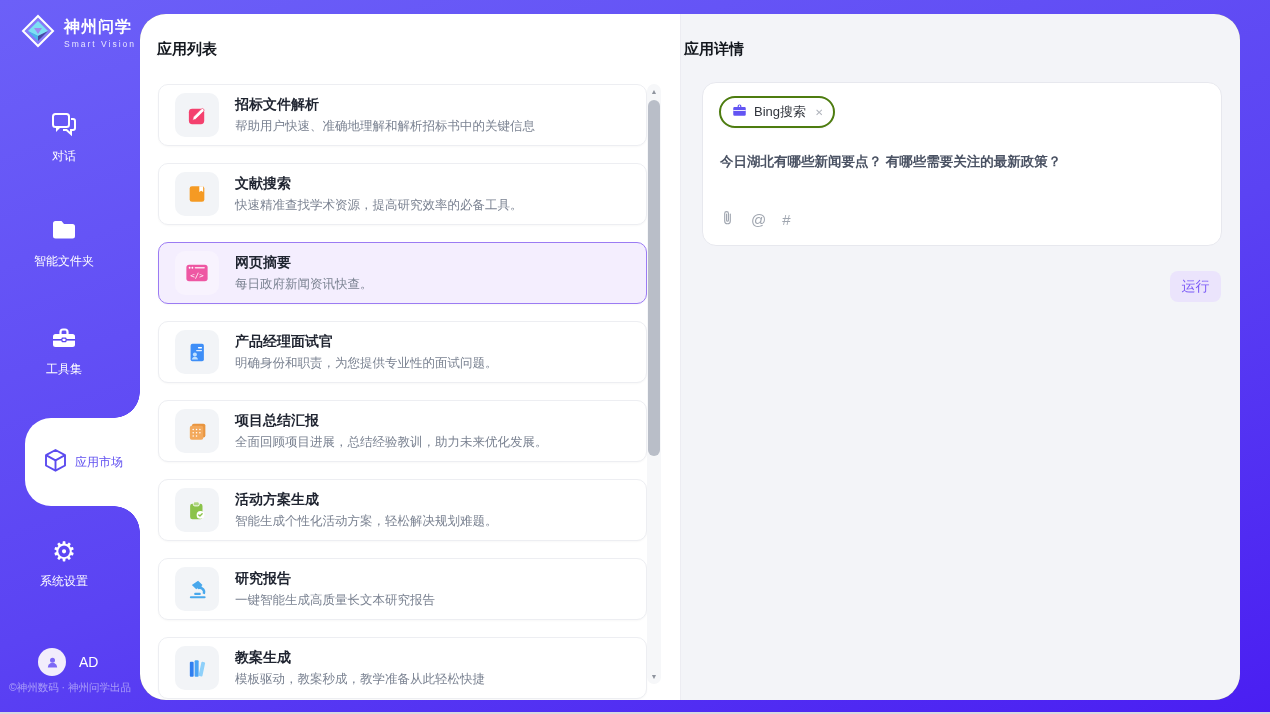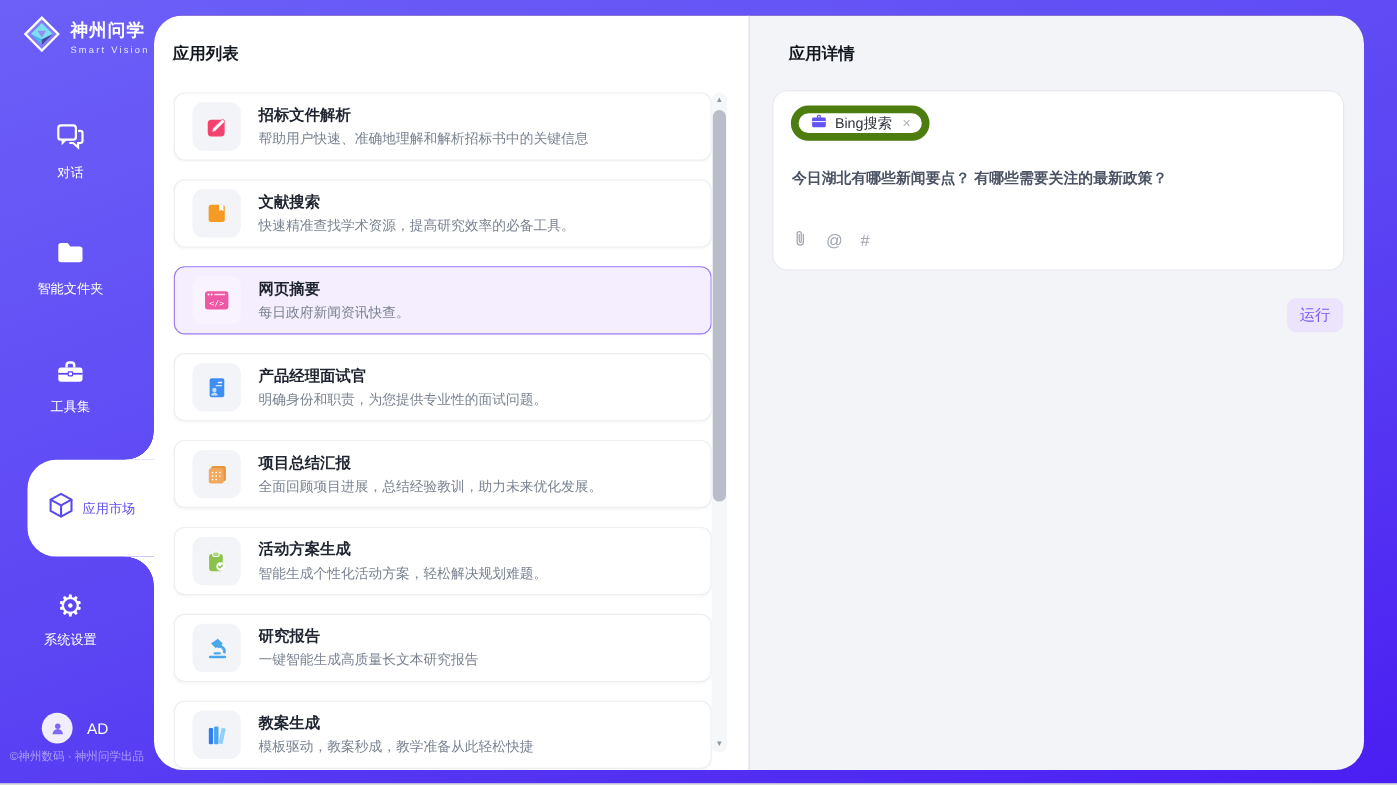--- a/index.html
+++ b/index.html
@@ -26,21 +26,21 @@
     background:radial-gradient(circle at 0 0, rgba(255,255,255,0) 25.5px, #fff 26px); }
   .active-bubble::after{ content:""; position:absolute; bottom:-26px; right:0; width:26px; height:26px;
     background:radial-gradient(circle at 0 100%, rgba(255,255,255,0) 25.5px, #fff 26px); }
   .active-bubble .nav-label{ font-size:12px; color:#6050f0; }
   .user-row{ position:absolute; top:648px; left:38px; display:flex; align-items:center; gap:13px; }
   .avatar{ width:28px; height:28px; border-radius:50%; background:#f2edfc; display:flex; align-items:center; justify-content:center; }
   .user-name{ color:#fff; font-size:14px; }
   .sidebar-footer{ position:absolute; top:681px; width:140px; text-align:center; font-size:10.5px; color:rgba(255,255,255,.48); }
 
   
-  .main{ position:absolute; left:140px; top:14px; width:1100px; height:686px; background:#4c1d95; border-radius:26px; overflow:hidden; display:flex; }
+  .main{ position:absolute; left:140px; top:14px; width:1100px; height:686px; background:#737373; border-radius:26px; overflow:hidden; display:flex; }
 
   
   .list-panel{ width:541px; height:100%; background:#fff; border-right:1px solid #ececf2; position:relative; }
   .panel-title{ font-size:15px; font-weight:bold; color:#14181f; }
   .list-panel .panel-title{ position:absolute; top:26px; left:17px; }
   .card-list{ position:absolute; top:70px; left:18px; width:489px; display:flex; flex-direction:column; gap:17px; }
   .app-card{ height:62px; background:#fff; border:1px solid #edeef2; border-radius:10px; display:flex; align-items:center; gap:16px;
     padding-left:16px; cursor:pointer; box-shadow:0 1px 2px rgba(20,20,40,.03); flex:none; }
   .app-card.selected{ background:#f4eefe; border:1.5px solid #9b7bf3; }
   .tile{ width:44px; height:44px; border-radius:10px; background:#f2f4f7; display:flex; align-items:center; justify-content:center; flex:none; }
@@ -48,23 +48,23 @@
   .card-title{ font-size:14px; font-weight:bold; color:#1f2430; }
   .card-desc{ font-size:12.5px; color:#7a8291; margin-top:4px; }
 
   .scrollbar{ position:absolute; top:70px; right:19px; width:14px; height:600px; background:#f6f7f9; border-radius:7px; }
   .scroll-arrow{ position:absolute; left:0; width:14px; text-align:center; font-size:7px; color:#8f949e; cursor:pointer; }
   .scroll-arrow.up{ top:4px; } .scroll-arrow.down{ bottom:4px; }
   .scroll-thumb{ position:absolute; top:16px; left:1px; width:12px; height:356px; background:#b9bec8; border-radius:6px; cursor:pointer; }
 
   
   .detail-panel{ flex:1; position:relative; background:#f3f4f8; }
-  .detail-panel .panel-title{ position:absolute; top:26px; left:36px; }
+  .detail-panel .panel-title{ position:absolute; top:26px; left:3px; }
   .input-card{ position:absolute; top:68px; left:21px; right:18px; height:164px; background:#fff; border:1px solid #e7e8ee; border-radius:14px; cursor:text; }
-  .tool-tag{ position:absolute; top:13px; left:16px; height:32px; padding:0 10px 0 11px; background:#fff; border:7px solid #4d7c0f; border-radius:16px;
+  .tool-tag{ position:absolute; top:13px; left:16px; height:32px; padding:0 10px 0 11px; background:#fff; border:2px solid #4d7c0f; border-radius:16px;
     display:inline-flex; align-items:center; gap:7px; box-shadow:0 1px 2px rgba(20,20,40,.04); cursor:pointer; }
   .tool-tag .tag-label{ font-size:13px; color:#30343c; }
   .tag-close{ font-size:10px; color:#b0b4bc; margin-left:2px; cursor:pointer; }
   .prompt-text{ position:absolute; top:69px; left:17px; right:20px; font-size:13.5px; color:#4a5263; line-height:1.5;font-weight:bold; }
   .icon-row{ position:absolute; left:17px; bottom:15px; display:flex; align-items:center; gap:16px; color:#a0a6b0; }
   .icon-row .txt-icon{ font-size:15px; color:#a0a6b0; cursor:pointer; }
   .run-button{ position:absolute; top:257px; right:19px; width:51px; height:31px; background:#ebe4fc; color:#7c5cf6; font-size:14px;
     border:none; border-radius:8px; display:flex; align-items:center; justify-content:center; cursor:pointer; }
 </style>
 </head>

